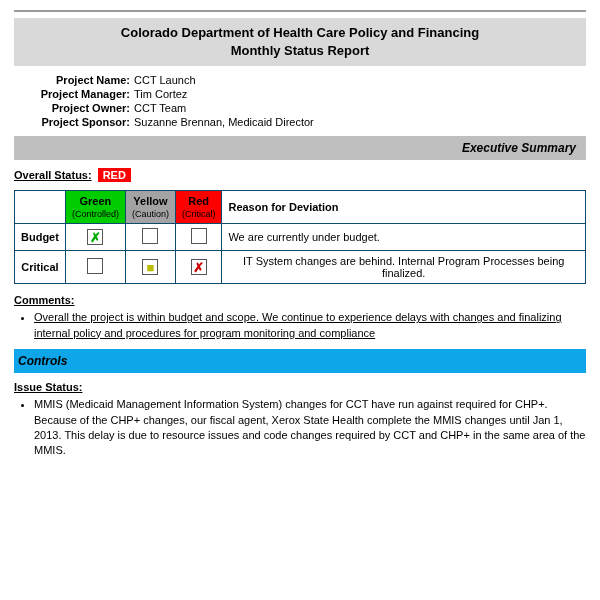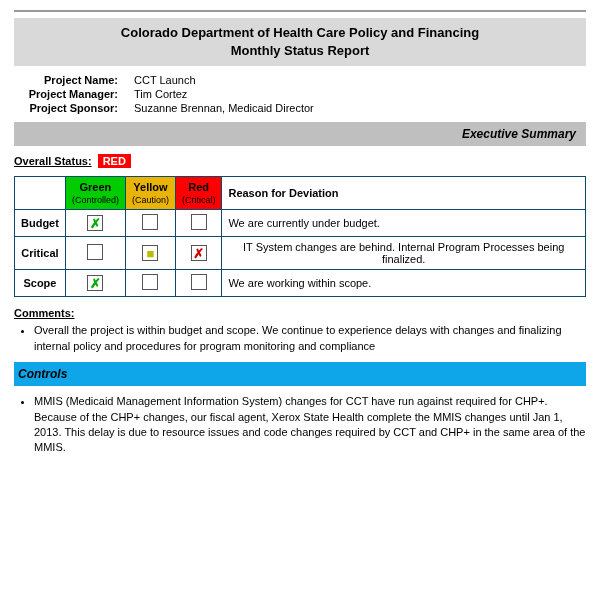--- a/index.html
+++ b/index.html
@@ -34,21 +34,21 @@
       margin-bottom: 8px;
     }
     .project-info .row {
       display: flex;
       margin-bottom: 2px;
     }
     .project-info .label {
       font-weight: bold;
       min-width: 120px;
       text-align: right;
-      padding-right: 16px;
+      padding-right: 4px;
     }
 
     .section-bar {
       background: #bfbfbf;
       text-align: right;
       padding: 5px 10px;
       font-style: italic;
       font-weight: bold;
       font-size: 12px;
       margin-bottom: 8px;
@@ -86,21 +86,21 @@
     .status-table .reason-col {
       text-align: left;
     }
     .th-green {
       background: #00cc00;
       color: #000;
       font-weight: bold;
       font-size: 11px;
     }
     .th-yellow {
-      background: #eab308;
+      background: #a3a3a3;
       color: #000;
       font-weight: bold;
       font-size: 11px;
       margin-top: 20px;
     }
     .th-red {
       background: #ff0000;
       color: #000;
       font-weight: bold;
       font-size: 11px;
@@ -122,20 +122,21 @@
     .comments-section .comments-label {
       font-weight: bold;
       text-decoration: underline;
       margin-bottom: 4px;
     }
     .comments-section ul {
       padding-left: 20px;
     }
     .comments-section ul li {
       line-height: 1.4;
+      text-decoration: underline;
     }
 
     .controls-bar {
       background: #0ea5e9;
       text-align: left;
       padding: 5px 4px;
       font-style: italic;
       font-weight: bold;
       font-size: 12px;
       margin-bottom: 8px;
@@ -194,20 +195,24 @@
 </div>
 
 <div class="project-info">
   <div class="row">
     <span class="label">Project Name:</span>
     <span>CCT Launch</span>
   </div>
   <div class="row">
     <span class="label">Project Manager:</span>
     <span>Tim Cortez</span>
+  </div>
+  <div class="row">
+    <span class="label">Project Owner:</span>
+    <span>CCT Team</span>
   </div>
   <div class="row">
     <span class="label">Project Sponsor:</span>
     <span>Suzanne Brennan, Medicaid Director</span>
   </div>
 </div>
 
 <div class="section-bar">
   <span>Executive Summary</span>
 </div>
@@ -246,38 +251,32 @@
         <td><span class="sq-empty-box"></span></td>
         <td class="reason-col" style="text-align: left;">We are currently under budget.</td>
       </tr>
       <tr>
         <td style="font-weight: bold;">Critical</td>
         <td><span class="sq-empty-box"></span></td>
         <td><span class="sq-x yellow">■</span></td>
         <td><span class="sq-x red">✗</span></td>
         <td class="reason-col" style="text-align: center;">IT System changes are behind. Internal Program Processes being finalized.</td>
       </tr>
-      <tr>
-        <td style="font-weight: bold;">Scope</td>
-        <td><span class="sq-x green">✗</span></td>
-        <td><span class="sq-empty-box"></span></td>
-        <td><span class="sq-empty-box"></span></td>
-        <td class="reason-col" style="text-align: left;">We are working within scope.</td>
-      </tr>
     </tbody>
 </table>
 
 <div class="comments-section">
   <div class="comments-label">Comments:</div>
   <ul id="comments-list">
       <li>Overall the project is within budget and scope.  We continue to experience delays with changes and finalizing internal policy and procedures for program monitoring and compliance</li>
     </ul>
 </div>
 
 <div class="controls-bar">
   <span>Controls</span>
 </div>
 
 <div class="issue-status">
+  <div class="is-label">Issue Status:</div>
   <ul id="issue-list">
       <li>MMIS (Medicaid Management Information System) changes for CCT have run against required for CHP+. Because of the CHP+ changes, our fiscal agent, Xerox State Health complete the MMIS changes until Jan 1, 2013.  This delay is due to resource issues and code changes required by CCT and CHP+ in the same area of the MMIS.</li>
     </ul>
 </div>
 
 </body></html>

